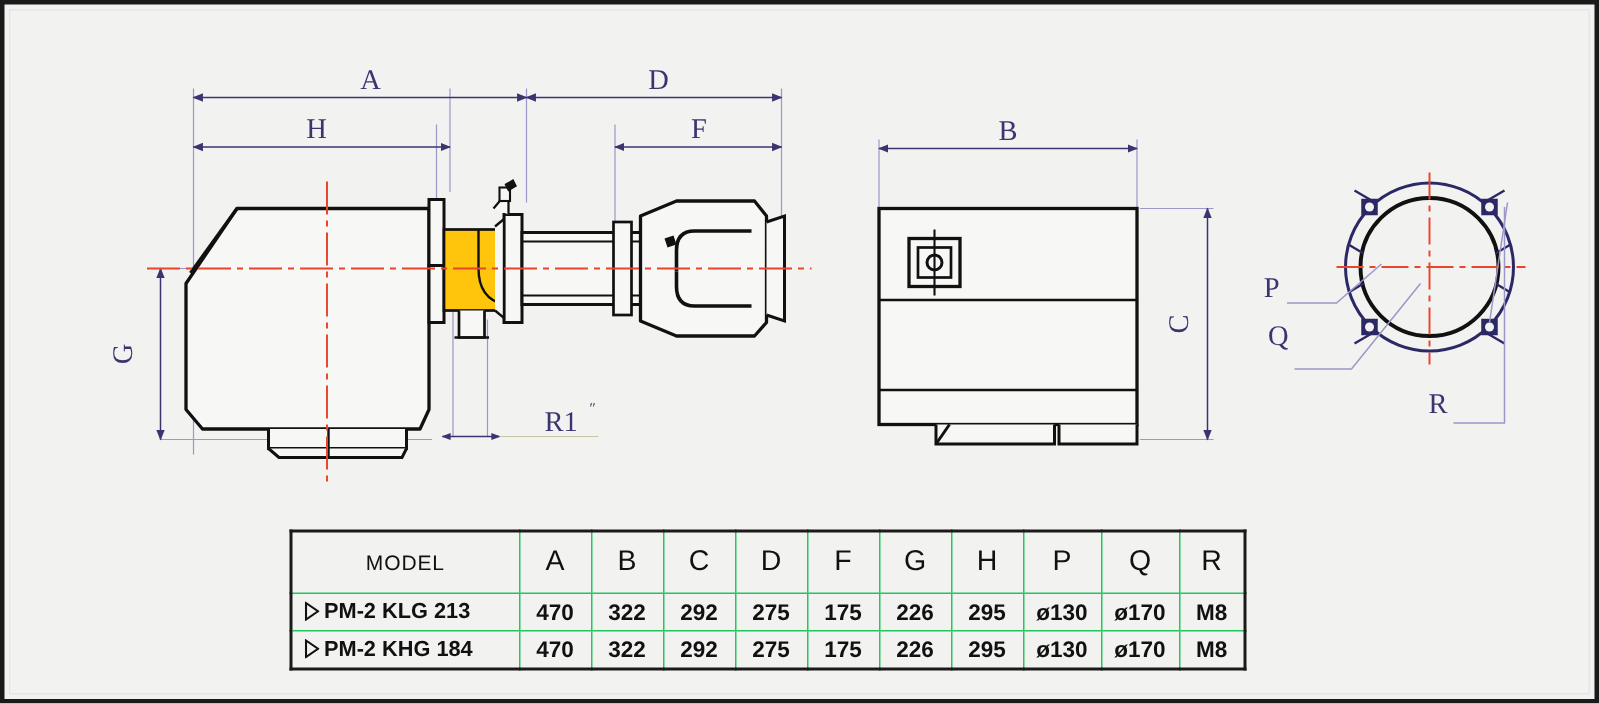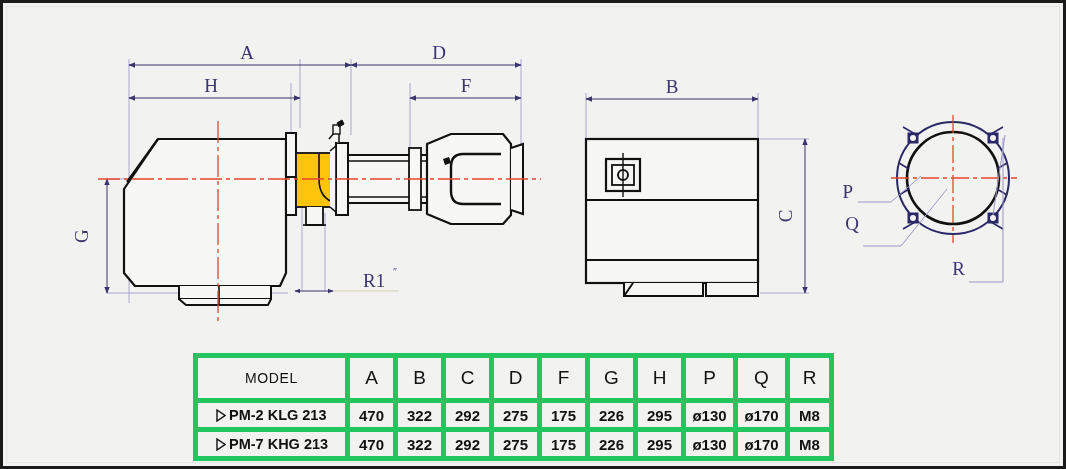--- a/index.html
+++ b/index.html
@@ -32,21 +32,21 @@
 
   
   #spec-table{
     position:absolute;left:190px;top:350px;
     border-collapse:collapse;
     background:#f2f2f1;
     border:2px solid #1a1a1a;
     font-family:"Liberation Sans", sans-serif;
   }
   #spec-table td,#spec-table th{
-    border:5px solid #22c55e;
+    border:1px solid #22c55e;
     text-align:center;
     vertical-align:middle;
     color:#111111;
     padding:0;
     font-weight:bold;
   }
   #spec-table thead th{
     height:40px;
     font-size:19px;
     font-weight:normal;
@@ -54,21 +54,21 @@
   #spec-table thead th.model-h{
     font-size:14px;letter-spacing:.6px;font-weight:normal;
   }
   #spec-table tbody td{
     height:24px;
     font-size:15px;
     text-align:center;
   }
   #spec-table tbody td.model-c{
     text-align:left;
-    padding-left:18px;
+    padding-left:8px;
     font-size:14.5px;
     white-space:nowrap;
   }
   .tri-wrap{
     display:inline-block;width:10px;height:13px;
     vertical-align:-2px;margin-right:3px;
   }
   
   col.c-model{width:152px}
   col.c-dim{width:48px}
@@ -320,21 +320,21 @@
         <td>ø130</td>
         <td>ø170</td>
         <td>M8</td>
       </tr>
       <tr>
         <td class="model-c">
           <span class="tri-wrap">
             <svg width="10" height="13" viewBox="0 0 10 13" xmlns="http://www.w3.org/2000/svg">
               <path d="M1,1 L9,6.5 L1,12 Z" fill="none" stroke="#111111" stroke-width="1.4"></path>
             </svg>
-          </span><span>PM-7 KHG 213</span>
+          </span><span>PM-2 KHG 184</span>
         </td>
         <td>470</td>
         <td>322</td>
         <td>292</td>
         <td>275</td>
         <td>175</td>
         <td>226</td>
         <td>295</td>
         <td>ø130</td>
         <td>ø170</td>

